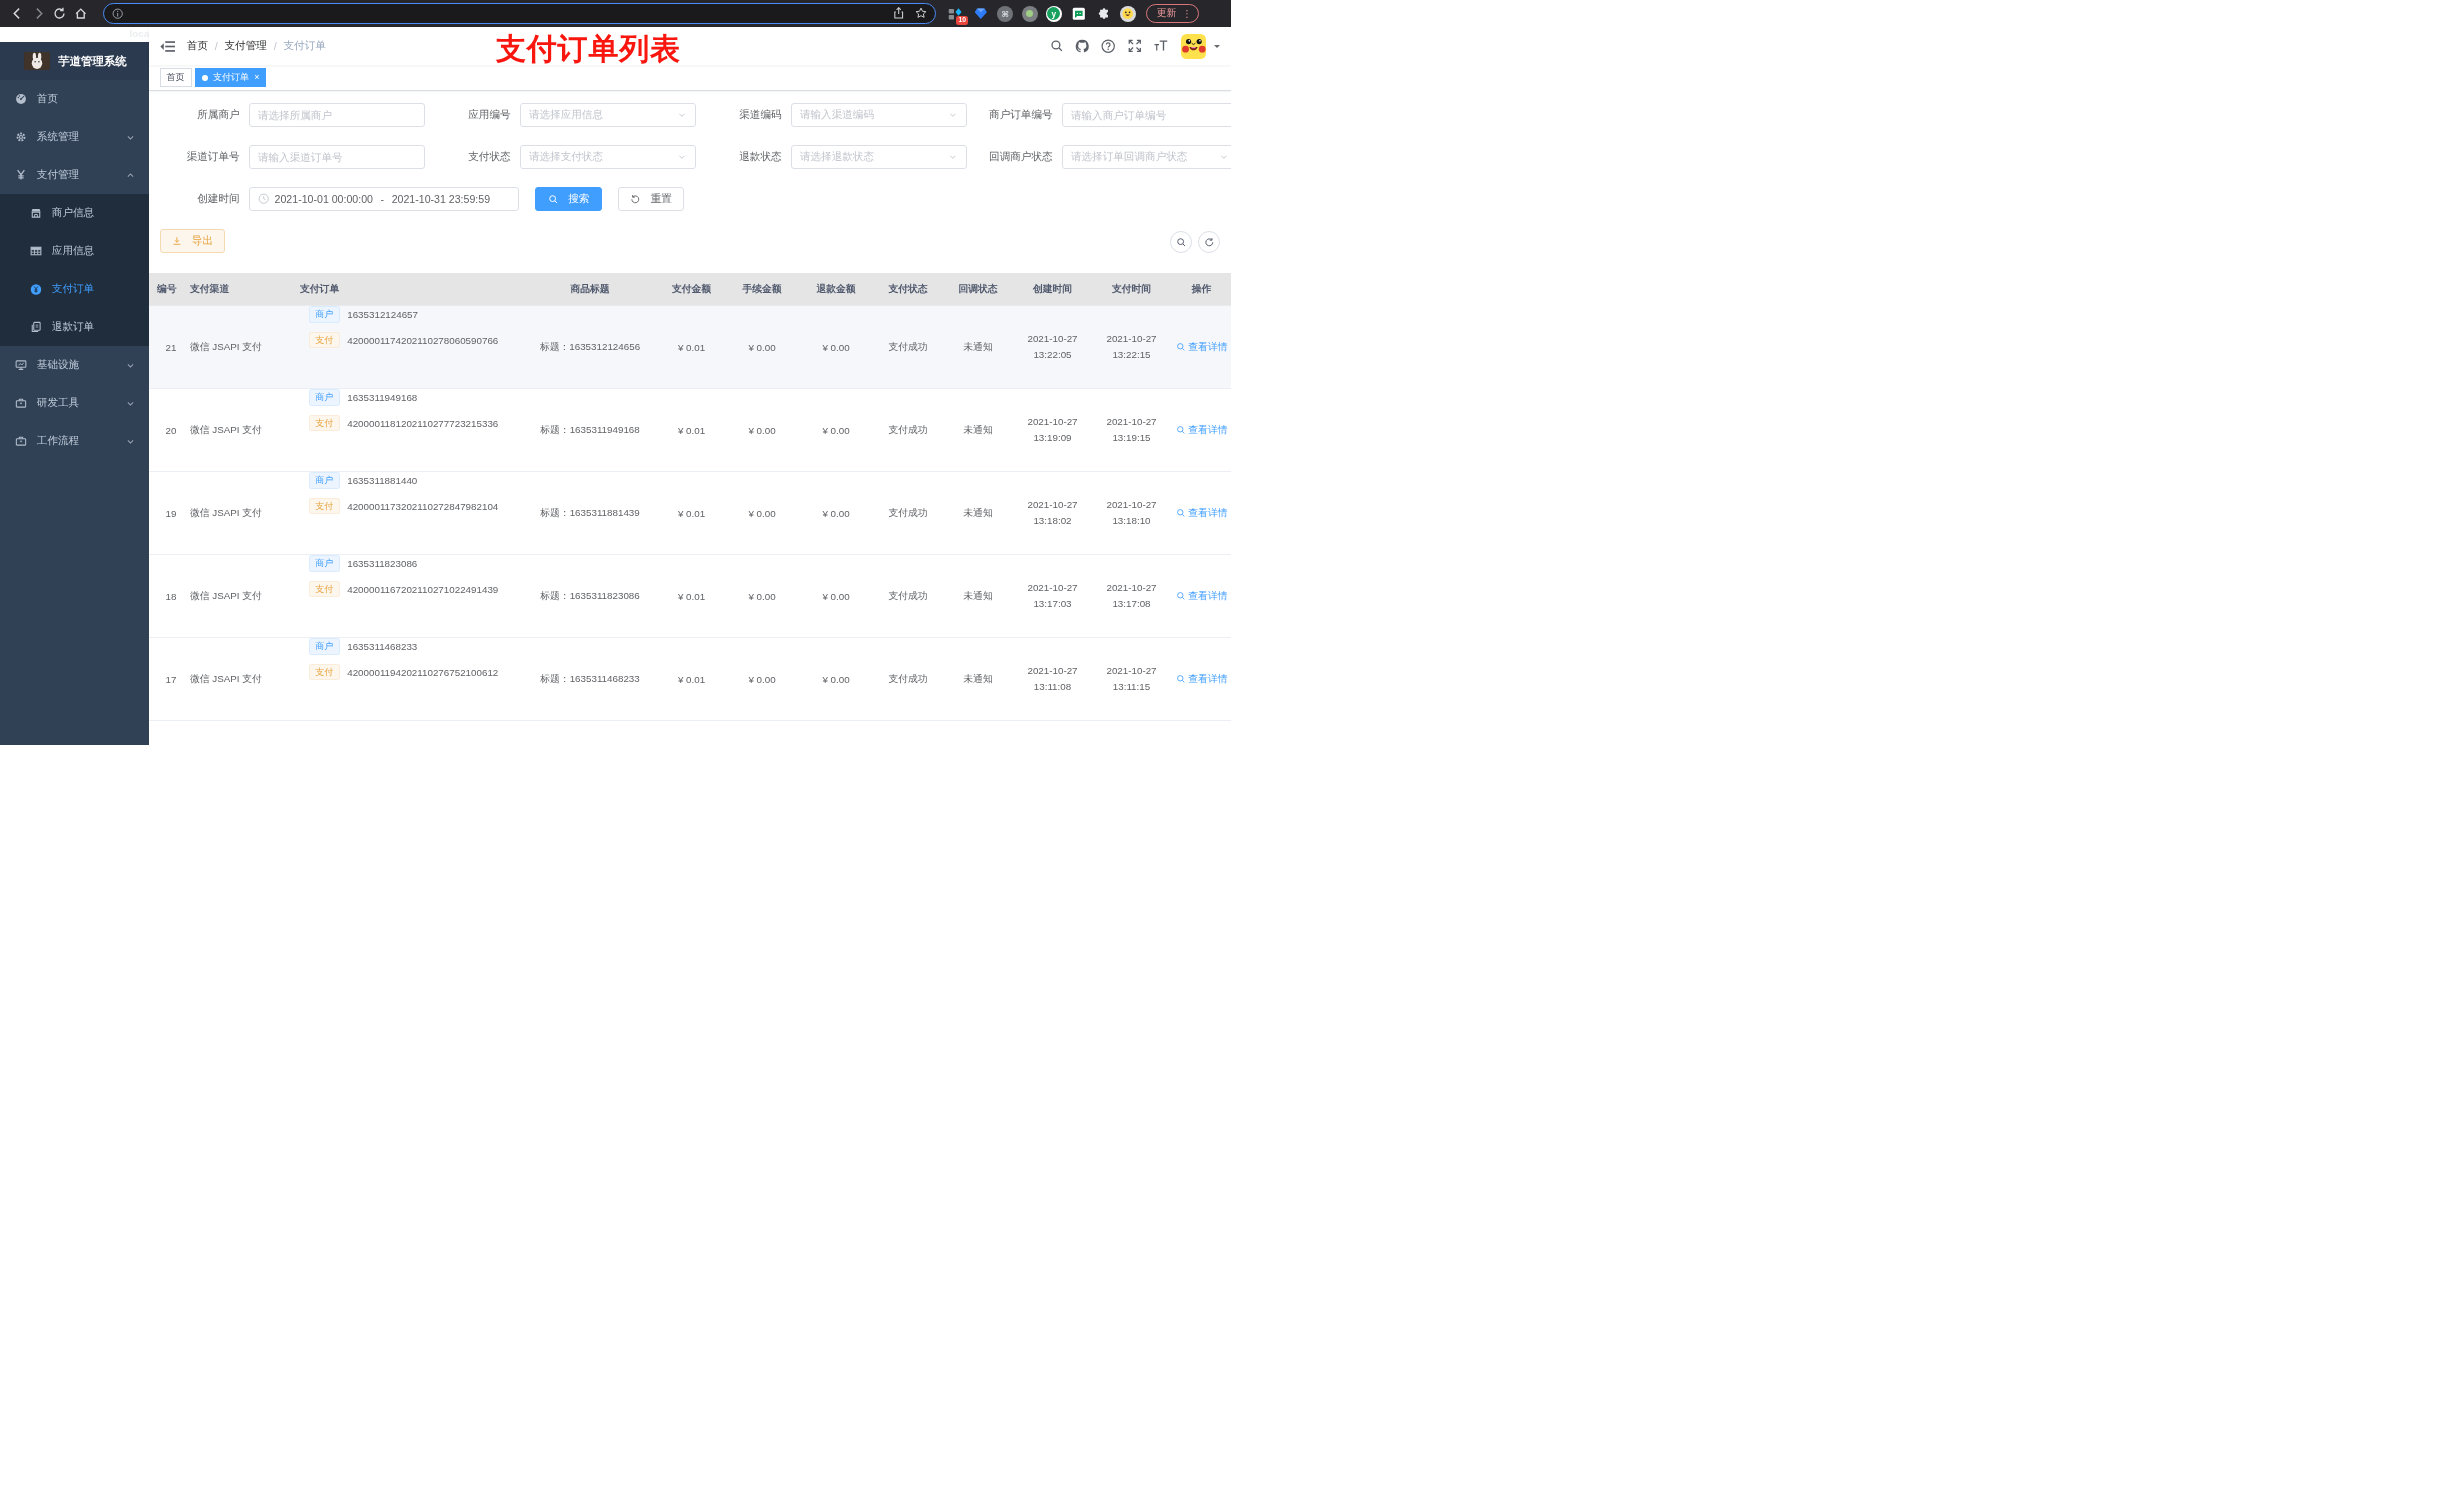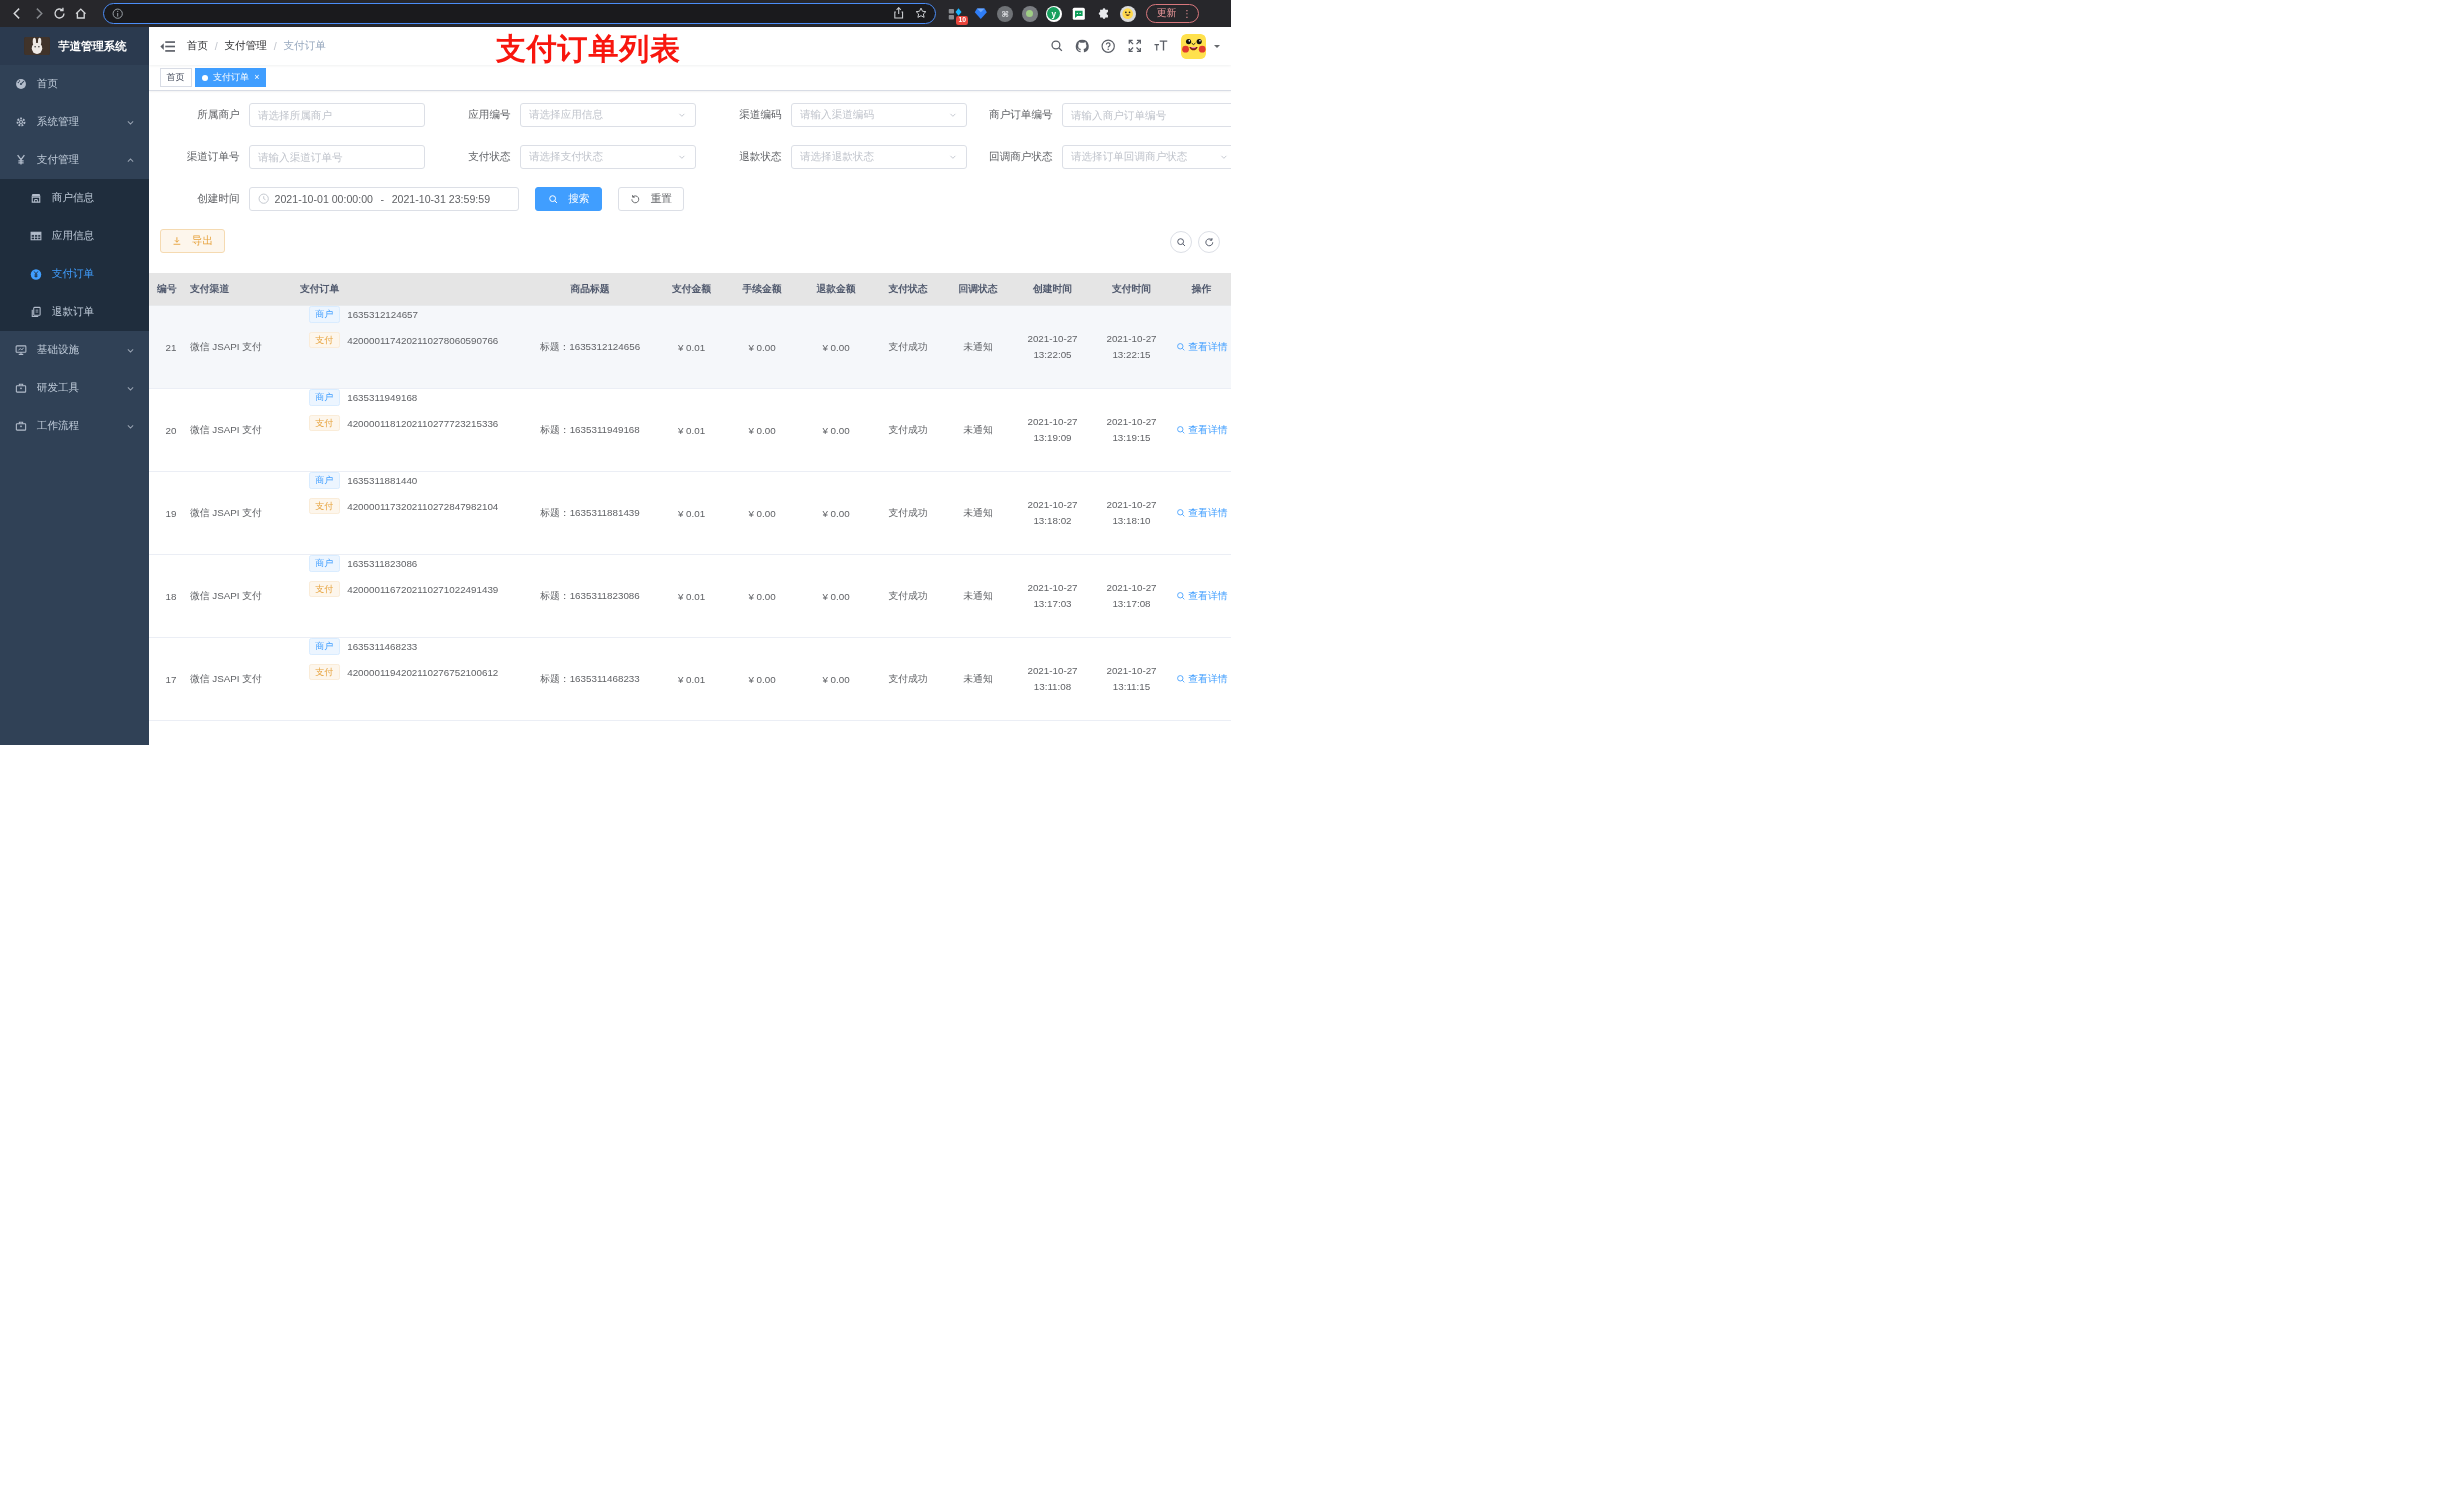--- a/index.html
+++ b/index.html
@@ -20,21 +20,21 @@
   .pill-ic { color:#cfd1d4; margin-left:10.6px; display:flex; }
   .exts { display:flex; align-items:center; gap:8.3px; margin-left:11.4px; }
   .ext { position:relative; width:16.7px; height:16.7px; display:flex; align-items:center; justify-content:center; }
   .ext .badge { position:absolute; right:-4.5px; bottom:-3px; background:#e8453c; color:#fff; font-size:6.8px; font-weight:bold; padding:0.8px 2.3px; border-radius:2.3px; line-height:1; }
   .circ { border-radius:50%; width:16px; height:16px; display:flex; align-items:center; justify-content:center; font-size:8.3px; }
   .upd-pill { margin-left:9.8px; border:1.5px solid #d9777c; border-radius:11.4px; color:#ef9a9d; font-size:9.8px; padding:1.5px 6px 2.3px 9.8px; display:flex; align-items:center; gap:6px; white-space:nowrap; }
   .upd-dots { color:#ef9a9d; font-size:9.8px; letter-spacing:0; }
 
   
   .app { display:flex; height:718px; }
-  .sidebar { width:149px; background:#304156; color:#bfcbd9; flex:0 0 auto; }
+  .sidebar { width:149px; background:#304156; color:#bfcbd9; flex:0 0 auto;margin-top:15px; }
   .logo-row { height:38px; display:flex; align-items:center; padding-left:24px; background:#2b3a4f; }
   .logo-img { width:26px; height:18px; border-radius:2.3px; background:#3a2e26; position:relative; overflow:hidden; flex:0 0 auto; }
   .logo-title { color:#fff; font-size:11.4px; font-weight:bold; margin-left:8.3px; white-space:nowrap; }
   .menu-item { height:38px; display:flex; align-items:center; padding:0 13.6px 0 15px; font-size:10.6px; cursor:pointer; }
   .menu-item .mi-icon { width:12px; height:12px; margin-right:9.8px; color:#b3bdcc; flex:0 0 auto; display:flex; }
   .menu-item .mi-label { flex:1; white-space:nowrap; }
   .menu-item .chev { color:#97a2b1; display:flex; }
   .submenu { background:#1f2d3d; }
   .submenu .menu-item { padding-left:30px; }
   .menu-item.active { color:#409eff; }

